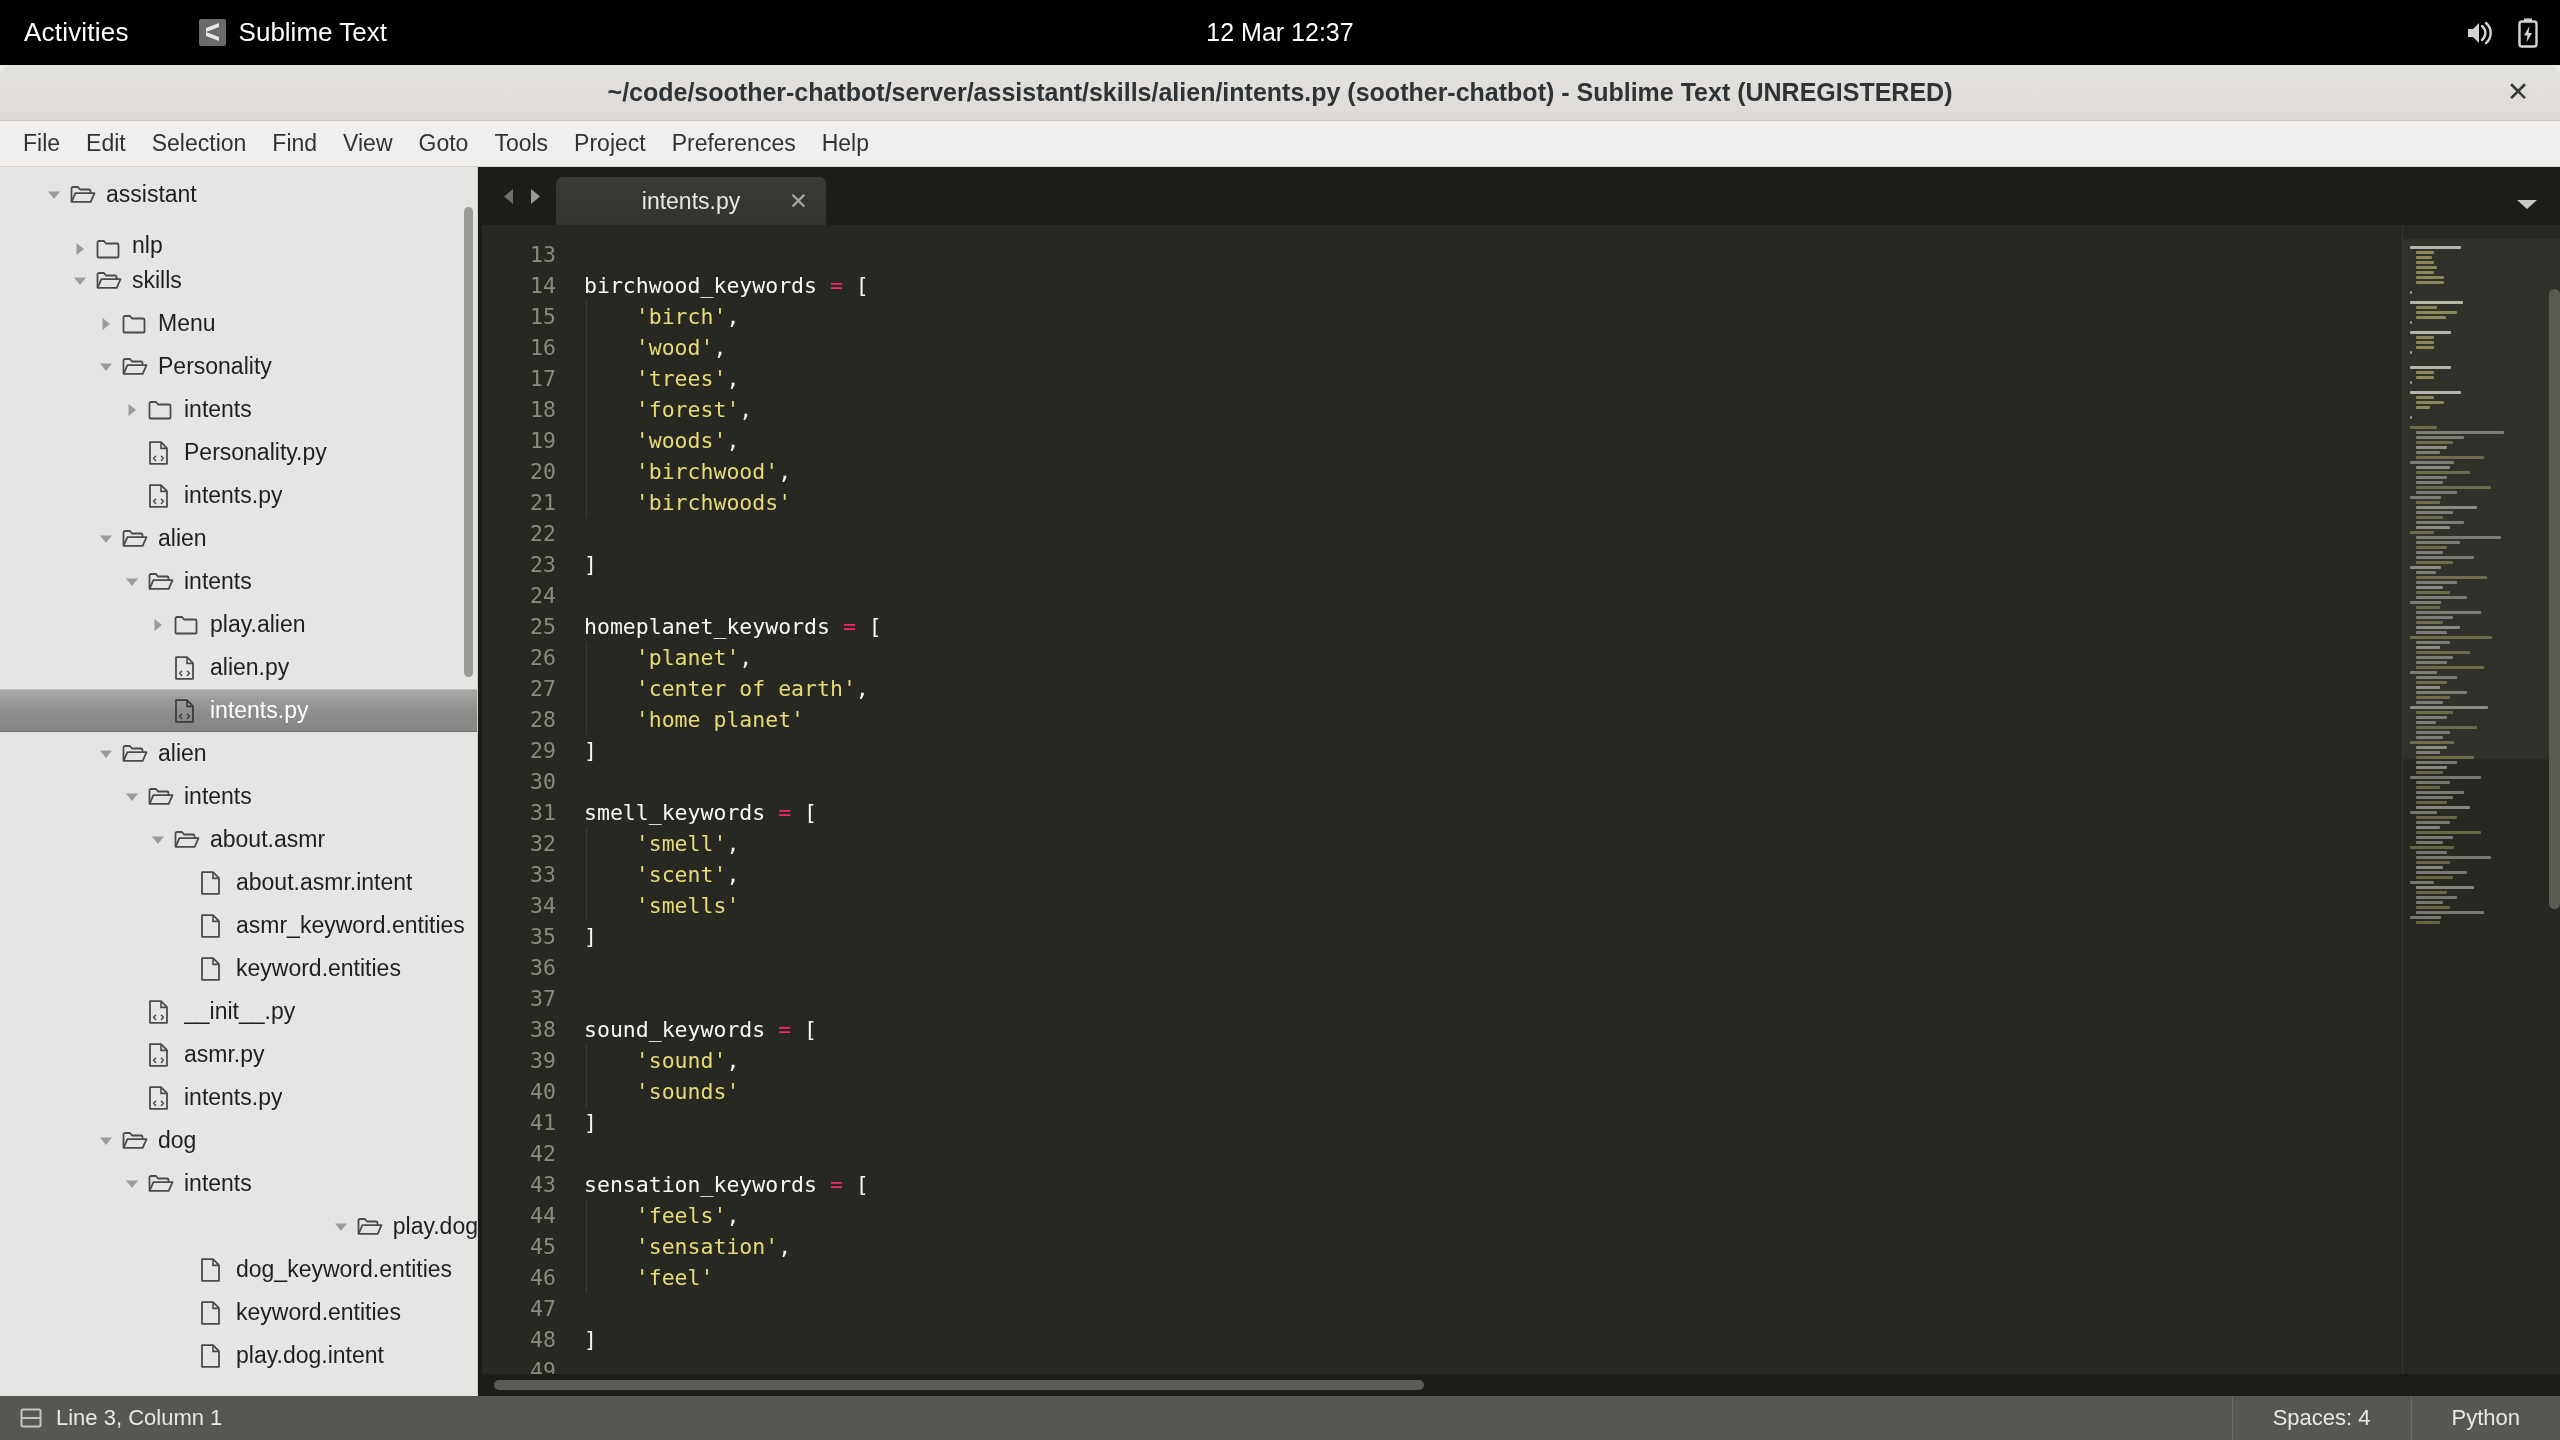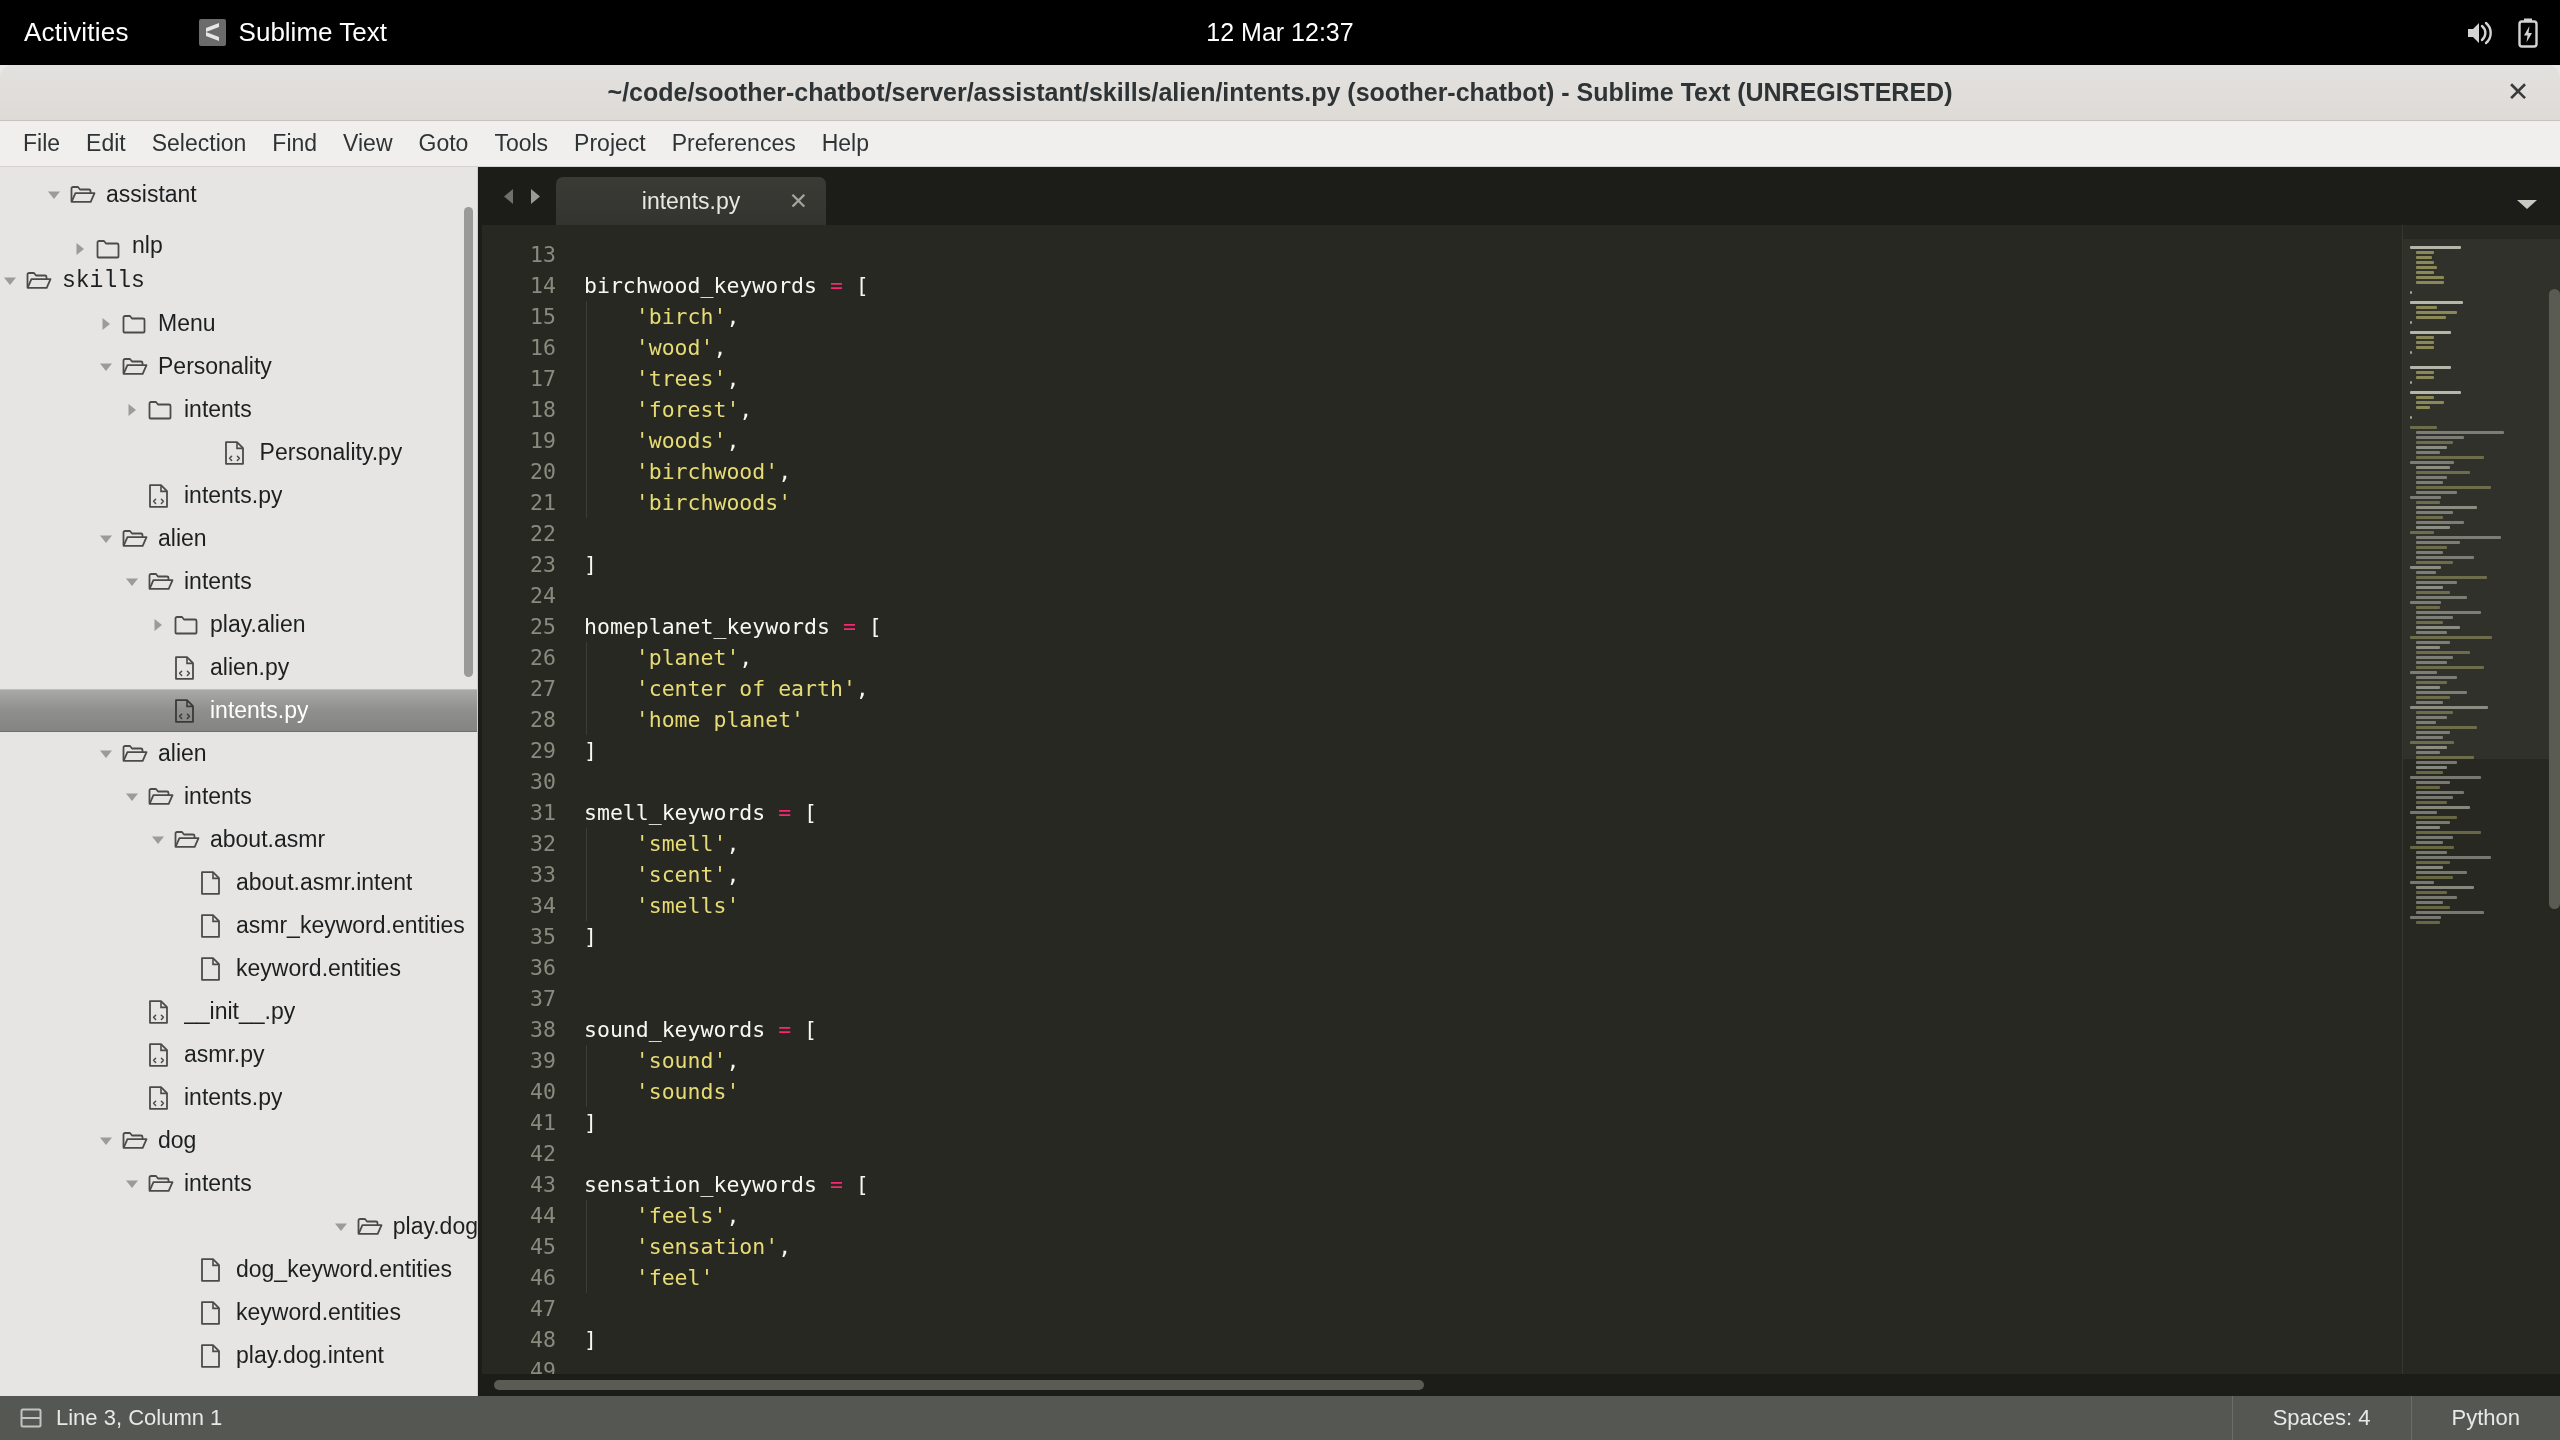--- a/index.html
+++ b/index.html
@@ -332,21 +332,21 @@
               <path d="M4.5 2 L12 8 L4.5 14 Z" fill="#9b9b99"></path>
             </svg>
           </span>
           <span class="ticon">
             <svg width="24" height="21" viewBox="0 0 24 21">
               <path d="M1.5 4.5 a1.5 1.5 0 0 1 1.5-1.5 h5 l2 2.5 h11 a1.5 1.5 0 0 1 1.5 1.5 v11.5 a1 1 0 0 1-1 1 h-19 a1 1 0 0 1-1-1 Z" fill="none" stroke="#4b4b4b" stroke-width="1.8" stroke-linejoin="round"></path>
             </svg>
           </span>
           <span class="tree-label">nlp</span>
         </div>
-        <div class="tree-row" style=" font-family: Liberation Mono, monospace;">
+        <div class="tree-row" style="padding-left: 70px;">
           <span class="arrow">
             <svg width="16" height="16" viewBox="0 0 16 16">
               <path d="M2 4.5 L14 4.5 L8 12 Z" fill="#9b9b99"></path>
             </svg>
           </span>
           <span class="ticon">
             <svg width="26" height="21" viewBox="0 0 26 21">
               <path d="M1.5 17.5 v-13 a1.5 1.5 0 0 1 1.5-1.5 h5 l2 2.5 h9 a1.5 1.5 0 0 1 1.5 1.5 v2" fill="none" stroke="#4b4b4b" stroke-width="1.8" stroke-linejoin="round"></path>
               <path d="M1.6 17.8 L5.4 9.2 h19.1 L20.7 17.8 Z" fill="none" stroke="#4b4b4b" stroke-width="1.8" stroke-linejoin="round"></path>
             </svg>
@@ -386,21 +386,21 @@
               <path d="M4.5 2 L12 8 L4.5 14 Z" fill="#9b9b99"></path>
             </svg>
           </span>
           <span class="ticon">
             <svg width="24" height="21" viewBox="0 0 24 21">
               <path d="M1.5 4.5 a1.5 1.5 0 0 1 1.5-1.5 h5 l2 2.5 h11 a1.5 1.5 0 0 1 1.5 1.5 v11.5 a1 1 0 0 1-1 1 h-19 a1 1 0 0 1-1-1 Z" fill="none" stroke="#4b4b4b" stroke-width="1.8" stroke-linejoin="round"></path>
             </svg>
           </span>
           <span class="tree-label">intents</span>
         </div>
-        <div class="tree-row" style="padding-left: 122px; justify-content: center;">
+        <div class="tree-row" style="padding-left: 122px;">
           <span class="arrow"></span>
           <span class="ticon">
             <svg width="21" height="24" viewBox="0 0 21 24">
               <path d="M2 1.2 h11 l6 6 v15.6 h-17 Z" fill="none" stroke="#4b4b4b" stroke-width="1.8" stroke-linejoin="round"></path>
               <path d="M13 1.4 v6 h6" fill="none" stroke="#4b4b4b" stroke-width="1.6"></path>
               <path d="M7.6 15.2 L5.6 17.3 L7.6 19.4 M13.4 15.2 L15.4 17.3 L13.4 19.4" fill="none" stroke="#4b4b4b" stroke-width="1.5" stroke-linecap="round" stroke-linejoin="round"></path>
             </svg>
           </span>
           <span class="tree-label">Personality.py</span>
         </div>

